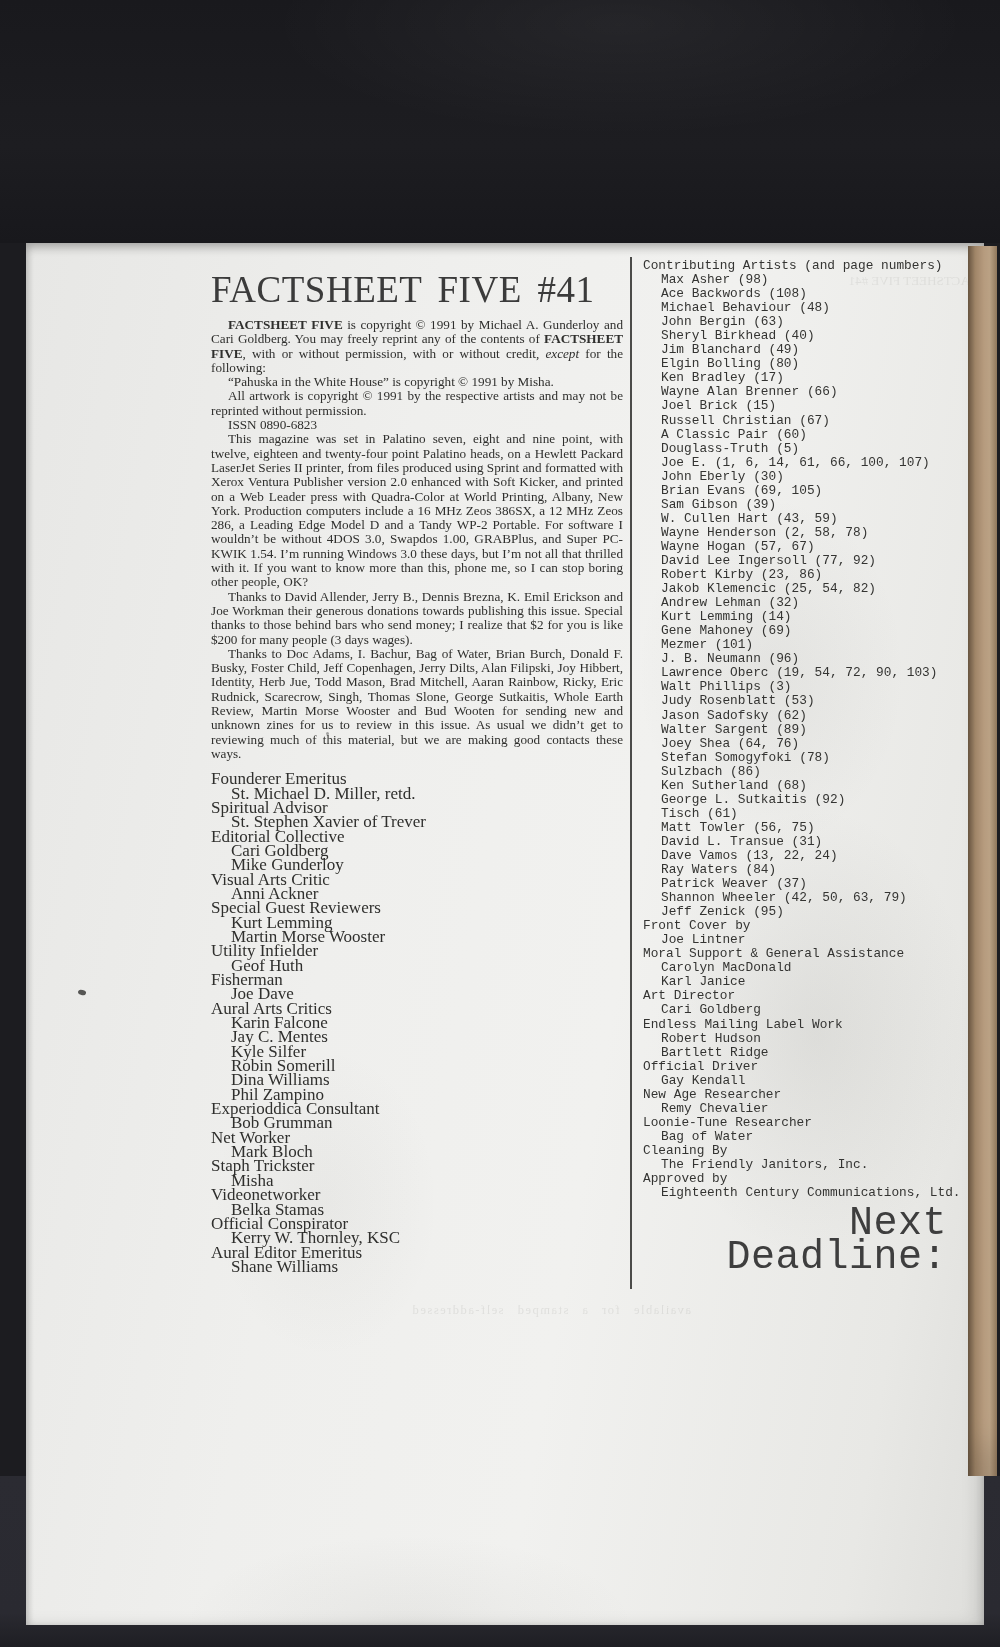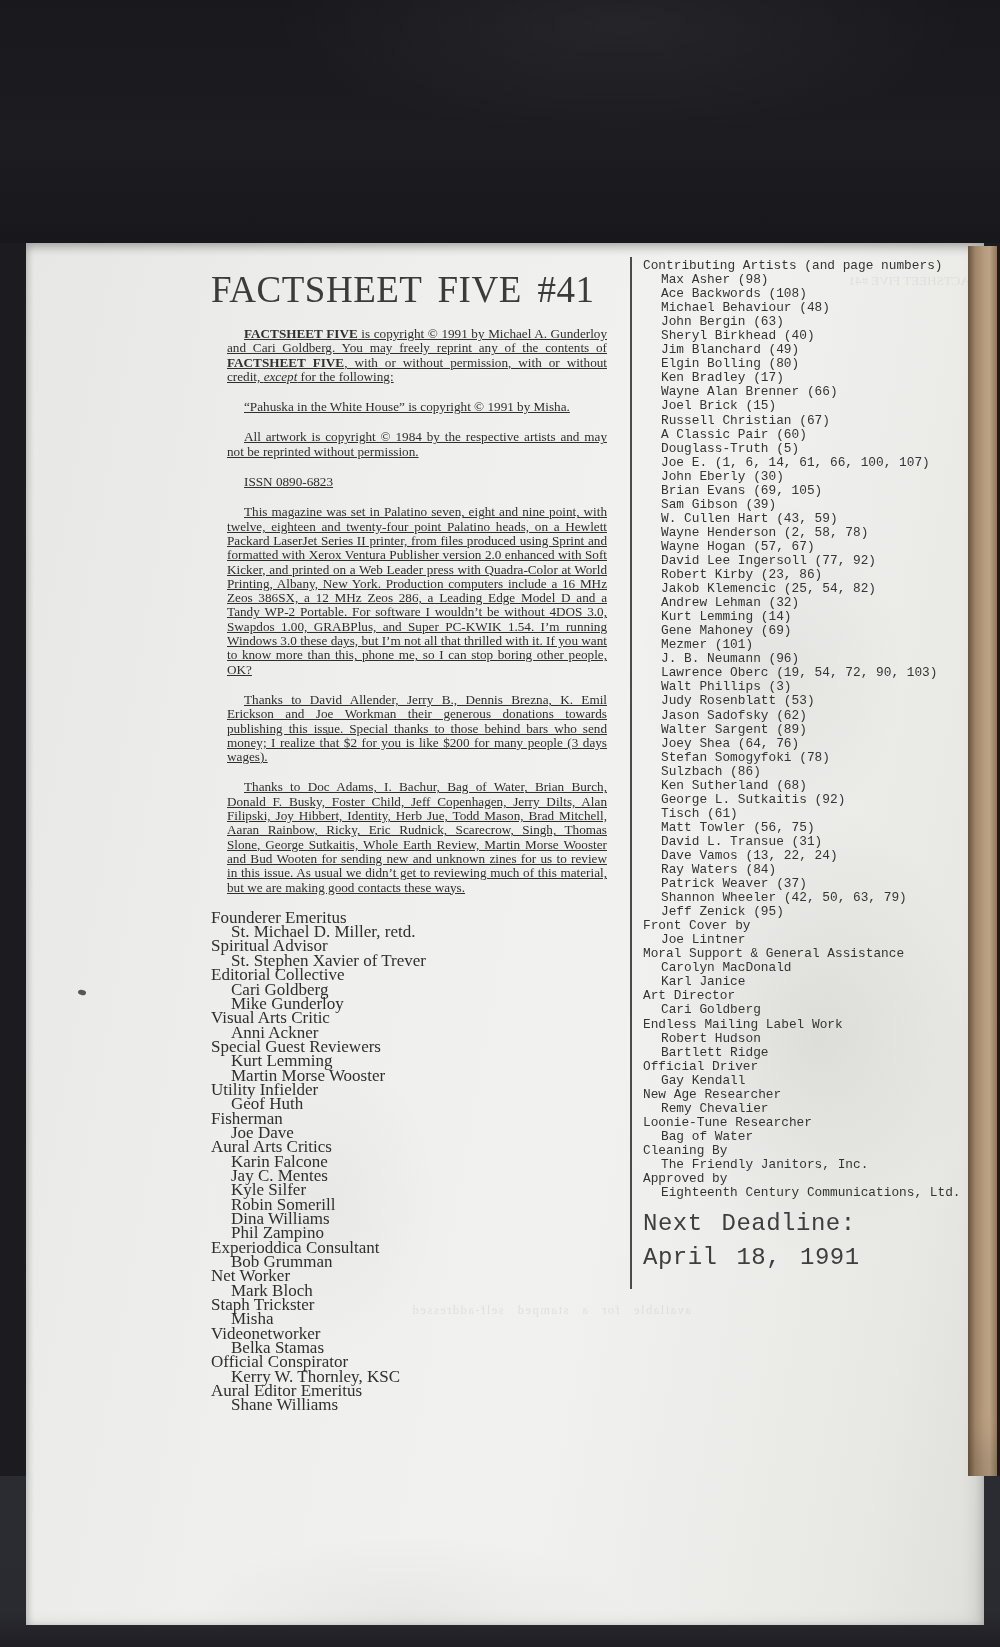--- a/index.html
+++ b/index.html
@@ -38,37 +38,37 @@
     position:absolute;left:604px;top:14px;width:2px;height:1032px;
     background:#4b4b49;
   }
   
   .col-left{position:absolute;left:185px;top:26px;width:412px;}
   .masthead{
     font-size:37px;line-height:42px;letter-spacing:0.5px;color:#3b3b3b;
     white-space:nowrap;word-spacing:6px;margin-bottom:7px;
   }
   .para{
-    margin:16px;font-size:13.2px;line-height:14.3px;text-align:justify;
-    text-indent:17px;color:#2f2f2d;text-decoration:underline;
+    margin:0;font-size:13.2px;line-height:14.3px;text-align:justify;
+    text-indent:17px;color:#2f2f2d;
   }
   .para b{font-weight:bold;}
   .para i{font-style:italic;}
   .staff{margin-top:11px;font-size:17px;line-height:14.35px;}
   .role{color:#2f2f2d;}
   .person{padding-left:20px;color:#2f2f2d;}
   
   .col-right{position:absolute;left:617px;top:16px;width:322px;font-size:12.8px;line-height:14.05px;color:#343432;font-family:Liberation Mono, monospace;}
   .artists-heading{}
   .artist{padding-left:18px;}
   .credit-role{}
   .credit-person{padding-left:18px;}
   .deadline{
-    margin-top:7px;text-align:left;padding-right:18px;
-    font-size:24px;line-height:34px;color:#3e3e3e;letter-spacing:0.5px;word-spacing:4px;
+    margin-top:7px;text-align:right;padding-right:18px;
+    font-size:40px;line-height:34px;color:#3e3e3e;letter-spacing:0.5px;word-spacing:4px;
   }
   
   .ghost{position:absolute;transform:scaleX(-1);color:#70706a;pointer-events:none;filter:blur(0.4px);}
   .ghost-top{left:790px;top:30px;width:160px;font-size:13px;opacity:0.11;text-align:left;}
   .ghost-bottom{left:195px;top:1060px;width:470px;font-size:12.5px;opacity:0.13;letter-spacing:1.5px;word-spacing:8px;}
   .speck{position:absolute;left:52px;top:747px;width:8px;height:5px;border-radius:50% 40% 50% 45%;
     background:#3c3c3a;opacity:0.85;transform:rotate(18deg);}
   .speck2{position:absolute;left:300px;top:489px;width:3px;height:3px;border-radius:50%;background:#555;opacity:.5;}
 </style>
 </head>
@@ -84,21 +84,21 @@
   <div class="speck"></div>
   <div class="speck2"></div>
 
   <div class="divider"></div>
 
   <div class="col-left">
     <div class="masthead">FACTSHEET FIVE #41</div>
     <div id="intro-paragraphs">
         <p class="para"><b>FACTSHEET FIVE</b><span> is copyright © 1991 by Michael A. Gunderloy and Cari Goldberg. You may freely reprint any of the contents of </span><b>FACTSHEET FIVE</b><span>, with or without permission, with or without credit, </span><i>except</i><span> for the following:</span></p>
         <p class="para"><span>“Pahuska in the White House” is copyright © 1991 by Misha.</span></p>
-        <p class="para"><span>All artwork is copyright © 1984 by the respective artists and may not be reprinted without permission.</span></p>
+        <p class="para"><span>All artwork is copyright © 1991 by the respective artists and may not be reprinted without permission.</span></p>
         <p class="para"><span>ISSN 0890-6823</span></p>
         <p class="para"><span>This magazine was set in Palatino seven, eight and nine point, with twelve, eighteen and twenty-four point Palatino heads, on a Hewlett Packard LaserJet Series II printer, from files produced using Sprint and formatted with Xerox Ventura Publisher version 2.0 enhanced with Soft Kicker, and printed on a Web Leader press with Quadra-Color at World Printing, Albany, New York. Production computers include a 16 MHz Zeos 386SX, a 12 MHz Zeos 286, a Leading Edge Model D and a Tandy WP-2 Portable. For software I wouldn’t be without 4DOS 3.0, Swapdos 1.00, GRABPlus, and Super PC-KWIK 1.54. I’m running Windows 3.0 these days, but I’m not all that thrilled with it. If you want to know more than this, phone me, so I can stop boring other people, OK?</span></p>
         <p class="para"><span>Thanks to David Allender, Jerry B., Dennis Brezna, K. Emil Erickson and Joe Workman their generous donations towards publishing this issue. Special thanks to those behind bars who send money; I realize that $2 for you is like $200 for many people (3 days wages).</span></p>
         <p class="para"><span>Thanks to Doc Adams, I. Bachur, Bag of Water, Brian Burch, Donald F. Busky, Foster Child, Jeff Copenhagen, Jerry Dilts, Alan Filipski, Joy Hibbert, Identity, Herb Jue, Todd Mason, Brad Mitchell, Aaran Rainbow, Ricky, Eric Rudnick, Scarecrow, Singh, Thomas Slone, George Sutkaitis, Whole Earth Review, Martin Morse Wooster and Bud Wooten for sending new and unknown zines for us to review in this issue. As usual we didn’t get to reviewing much of this material, but we are making good contacts these ways.</span></p>
       </div>
     <div class="staff" id="staff-list">
         <div class="role">Founderer Emeritus</div>
         <div class="person">St. Michael D. Miller, retd.</div>
         <div class="role">Spiritual Advisor</div>
         <div class="person">St. Stephen Xavier of Trever</div>
@@ -203,19 +203,18 @@
         <div class="credit-person">Remy Chevalier</div>
         <div class="credit-role">Loonie-Tune Researcher</div>
         <div class="credit-person">Bag of Water</div>
         <div class="credit-role">Cleaning By</div>
         <div class="credit-person">The Friendly Janitors, Inc.</div>
         <div class="credit-role">Approved by</div>
         <div class="credit-person">Eighteenth Century Communications, Ltd.</div>
       </div>
     <div class="deadline">
       <div>Next Deadline:</div>
-      <div>April 18, 1991</div>
     </div>
   </div>
 
 </div>
 
 <div class="spine"></div>
 
 </body></html>

